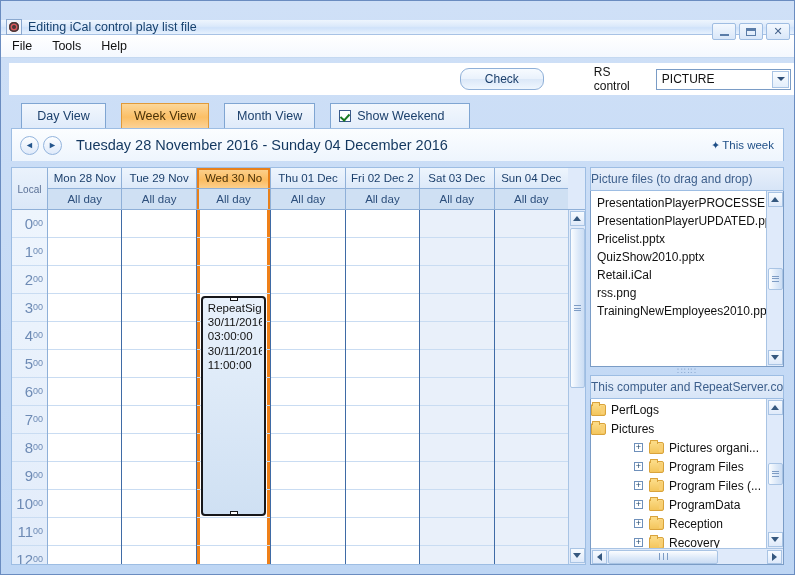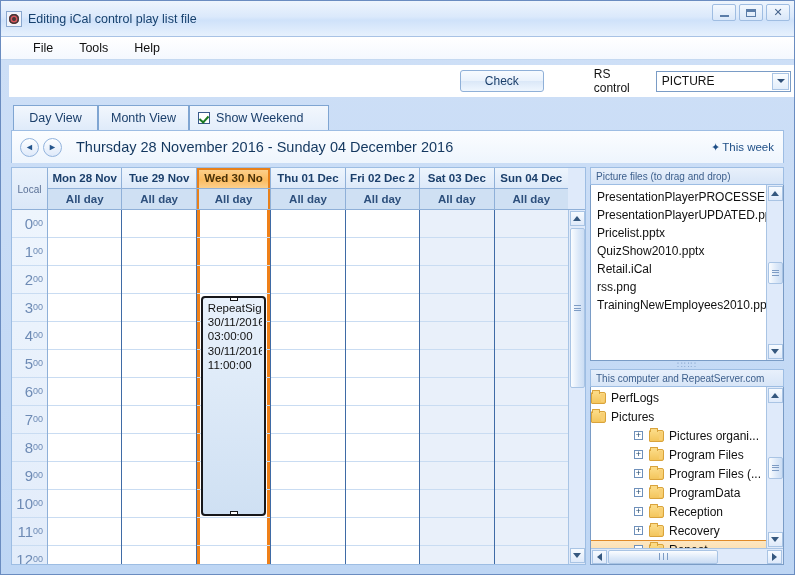--- a/index.html
+++ b/index.html
@@ -13,24 +13,24 @@
   }
   .window {
     width:795px; height:575px; position:relative;
     background:linear-gradient(180deg,#cfe0f7 0%,#bed6f4 100%);
     border:1px solid #6a8cc0;
     overflow:hidden;
   }
 
   
   .titlebar {
-    height:36px; position:relative;
+    height:15px; position:relative;
     background:linear-gradient(180deg,#eef5fd 0%,#dbe9fb 45%,#cfe2fa 55%,#e7f1fd 100%);
     border-bottom:1px solid #a8c2e5;
-    display:flex; align-items:center;
+    display:flex; align-items:center;margin-top:19px;
   }
   .app-icon {
     width:16px; height:16px; margin-left:5px; margin-right:6px;
     border:1px solid #8aa8cf; background:#f0f4fb;
     position:relative; flex:0 0 auto;
   }
   .app-icon::before{
     content:""; position:absolute; left:2px; top:2px; width:10px; height:10px;
     border-radius:50%; background:#b4232a;
     box-shadow:inset 0 0 0 1.5px #3a3a3a, inset 0 0 0 3px #d9555b, inset 0 0 0 4.5px #3a3a3a;
@@ -44,57 +44,57 @@
     color:#44628c; font-size:11px; line-height:1;
   }
   .win-btn .gl { display:block; }
   .gl-min { width:9px; height:2px; background:#5a7ca8; margin-top:6px; }
   .gl-max { width:10px; height:8px; border:1.5px solid #5a7ca8; border-top-width:3px; }
 
   
   .menubar {
     height:23px; background:linear-gradient(180deg,#ffffff,#f4f8fe);
     border-bottom:1px solid #c5d9f1;
-    display:flex; align-items:center; padding-left:22px;gap:6px;
+    display:flex; align-items:center; padding-left:1px;
   }
   .menu-item { padding:2px 10px; color:#111; font-size:12.5px; }
 
   
   .toolstrip {
     height:42px; padding:5px 8px 0 8px; display:flex; align-items:flex-start;
   }
   .tool-textbox {
     flex:0 0 425px; height:32px; background:#fff;
     border:1px solid #fff; border-right:none;
   }
   .tool-right {
     flex:1; height:32px; background:#fff; display:flex; align-items:center;
     border:1px solid #fff; border-left:none; padding-right:8px;
   }
   .btn-check {
-    width:90px; height:22px; border:1px solid #8fb0d8; border-radius:3px;
+    width:90px; height:22px; border:1px solid #8fb0d8; border-radius:9px;
     background:linear-gradient(180deg,#f7fbff 0%,#eaf2fc 48%,#dbe8f8 52%,#eff6fe 100%);
     color:#1b3f6b; font-size:12px; display:flex; align-items:center; justify-content:center;
     margin-left:26px;
   }
   .lbl-rs { margin-left:50px; color:#111; font-size:12px; }
   .combo {
     margin-left:10px; width:145px; height:21px; background:#fff;
     border:1px solid #7a9cc6; display:flex; align-items:center;
     position:relative; padding-left:5px; color:#111; font-size:12px;
   }
   .combo-arrow {
     position:absolute; right:1px; top:1px; width:17px; height:17px;
     background:linear-gradient(180deg,#fafdff,#e3eefb);
     border:1px solid #a9c4e4; display:flex; align-items:center; justify-content:center;
   }
   .caret-dn { width:0;height:0;border-left:4px solid transparent;border-right:4px solid transparent;border-top:4px solid #2e4f78; }
 
   
-  .tabstrip { height:28px; padding-left:12px; display:flex; align-items:flex-end; gap:1px; }
+  .tabstrip { height:28px; padding-left:20px; display:flex; align-items:flex-end; gap:16px; }
   .tab {
     height:25px; min-width:85px; padding:0 12px;
     border:1px solid #7fa5d2; border-bottom:none;
     background:linear-gradient(180deg,#f2f7fd 0%,#dfebfa 100%);
     color:#1b3f6b; font-size:12.5px;
     display:flex; align-items:center; justify-content:center;
     margin-right:-1px;
   }
   .tab.active {
     background:linear-gradient(180deg,#fcd79a 0%,#fbbf66 55%,#fcd296 100%);
@@ -138,21 +138,21 @@
   }
 
   
   .cal-wrap {
     flex:0 0 575px; border:1px solid #9dbde3; background:#fff;
     display:flex; flex-direction:column; overflow:hidden;
   }
   .cal-head { display:flex; background:#dfeafa; border-bottom:1px solid #8fb0d8; }
   .gutter-head { flex:0 0 36px; background:linear-gradient(180deg,#eaf2fc,#dbe8f8); position:relative; border-right:1px solid #8fb0d8; }
   .gutter-head .local { position:absolute; bottom:14px; left:0; right:0; text-align:center; color:#5a7096; font-size:10px; }
-  .dayhead-cols { flex:1; display:flex;font-weight:bold; }
+  .dayhead-cols { flex:1; display:flex; }
   .dayhead-col { flex:1 1 0; min-width:0; border-right:1px solid #8fb0d8; }
   .dayhead-col:last-child { border-right:none; }
   .dh-name {
     height:21px; display:flex; align-items:center; justify-content:center;
     background:linear-gradient(180deg,#eef5fd,#dce9f9);
     color:#1b3f6b; font-size:11.5px; white-space:nowrap; overflow:hidden;
     border-bottom:1px solid #8fb0d8;
   }
   .dh-allday {
     height:20px; display:flex; align-items:center; justify-content:center;
@@ -212,23 +212,23 @@
     width:15px; background:linear-gradient(90deg,#fbfdff,#dbe8f8 60%,#cbddf4);
     border:1px solid #a9c4e4; border-radius:2px;
     display:flex; align-items:center; justify-content:center;
   }
   .grip { width:7px; }
   .grip i { display:block; height:1px; background:#7e9cc4; margin:1.5px 0; }
 
   
   .right { flex:1; margin-left:4px; display:flex; flex-direction:column; min-width:0; }
   .panel-title {
-    height:18px; background:linear-gradient(180deg,#e8f0fb,#d7e5f7);
-    border:1px solid #9dbde3; color:#3d5f8c; font-size:10px;
-    display:flex; align-items:center; padding-left:5px;
+    height:24px; background:linear-gradient(180deg,#e8f0fb,#d7e5f7);
+    border:1px solid #9dbde3; color:#3d5f8c; font-size:12px;
+    display:flex; align-items:center; 
     white-space:nowrap; overflow:hidden;
   }
   .listbox {
     flex:1; background:#fff; border:1px solid #7a9cc6; border-top:none;
     display:flex; overflow:hidden; min-height:0;
   }
   .list-inner { flex:1; padding:3px 0 0 0; overflow:hidden; min-width:0; }
   .li {
     height:18px; line-height:18px; padding-left:6px; color:#111; font-size:12px;
     white-space:nowrap; overflow:hidden;
@@ -327,31 +327,32 @@
         <span>PICTURE</span>
         <span class="combo-arrow">
             <i class="caret-dn"></i>
           </span>
       </div>
     </div>
   </div>
 
   <div class="tabstrip">
     <div class="tab">Day View</div>
+    <div class="tab active">Week View</div>
     <div class="tab">Month View</div>
     <div class="tab plain">
       <span class="chk"></span>
       <span>Show Weekend</span>
     </div>
   </div>
 
   <div class="datebar">
     <div class="navbtn">◄</div>
     <div class="navbtn">►</div>
-    <div class="date-range">Thursday 28 November 2016 - Sunday 04 December 2016</div>
+    <div class="date-range">Tuesday 28 November 2016 - Sunday 04 December 2016</div>
     <div class="thisweek">
       <span class="arw">✦</span>
       <span>This week</span>
     </div>
   </div>
 
   <div class="main">
 
     <div class="cal-wrap">
 

